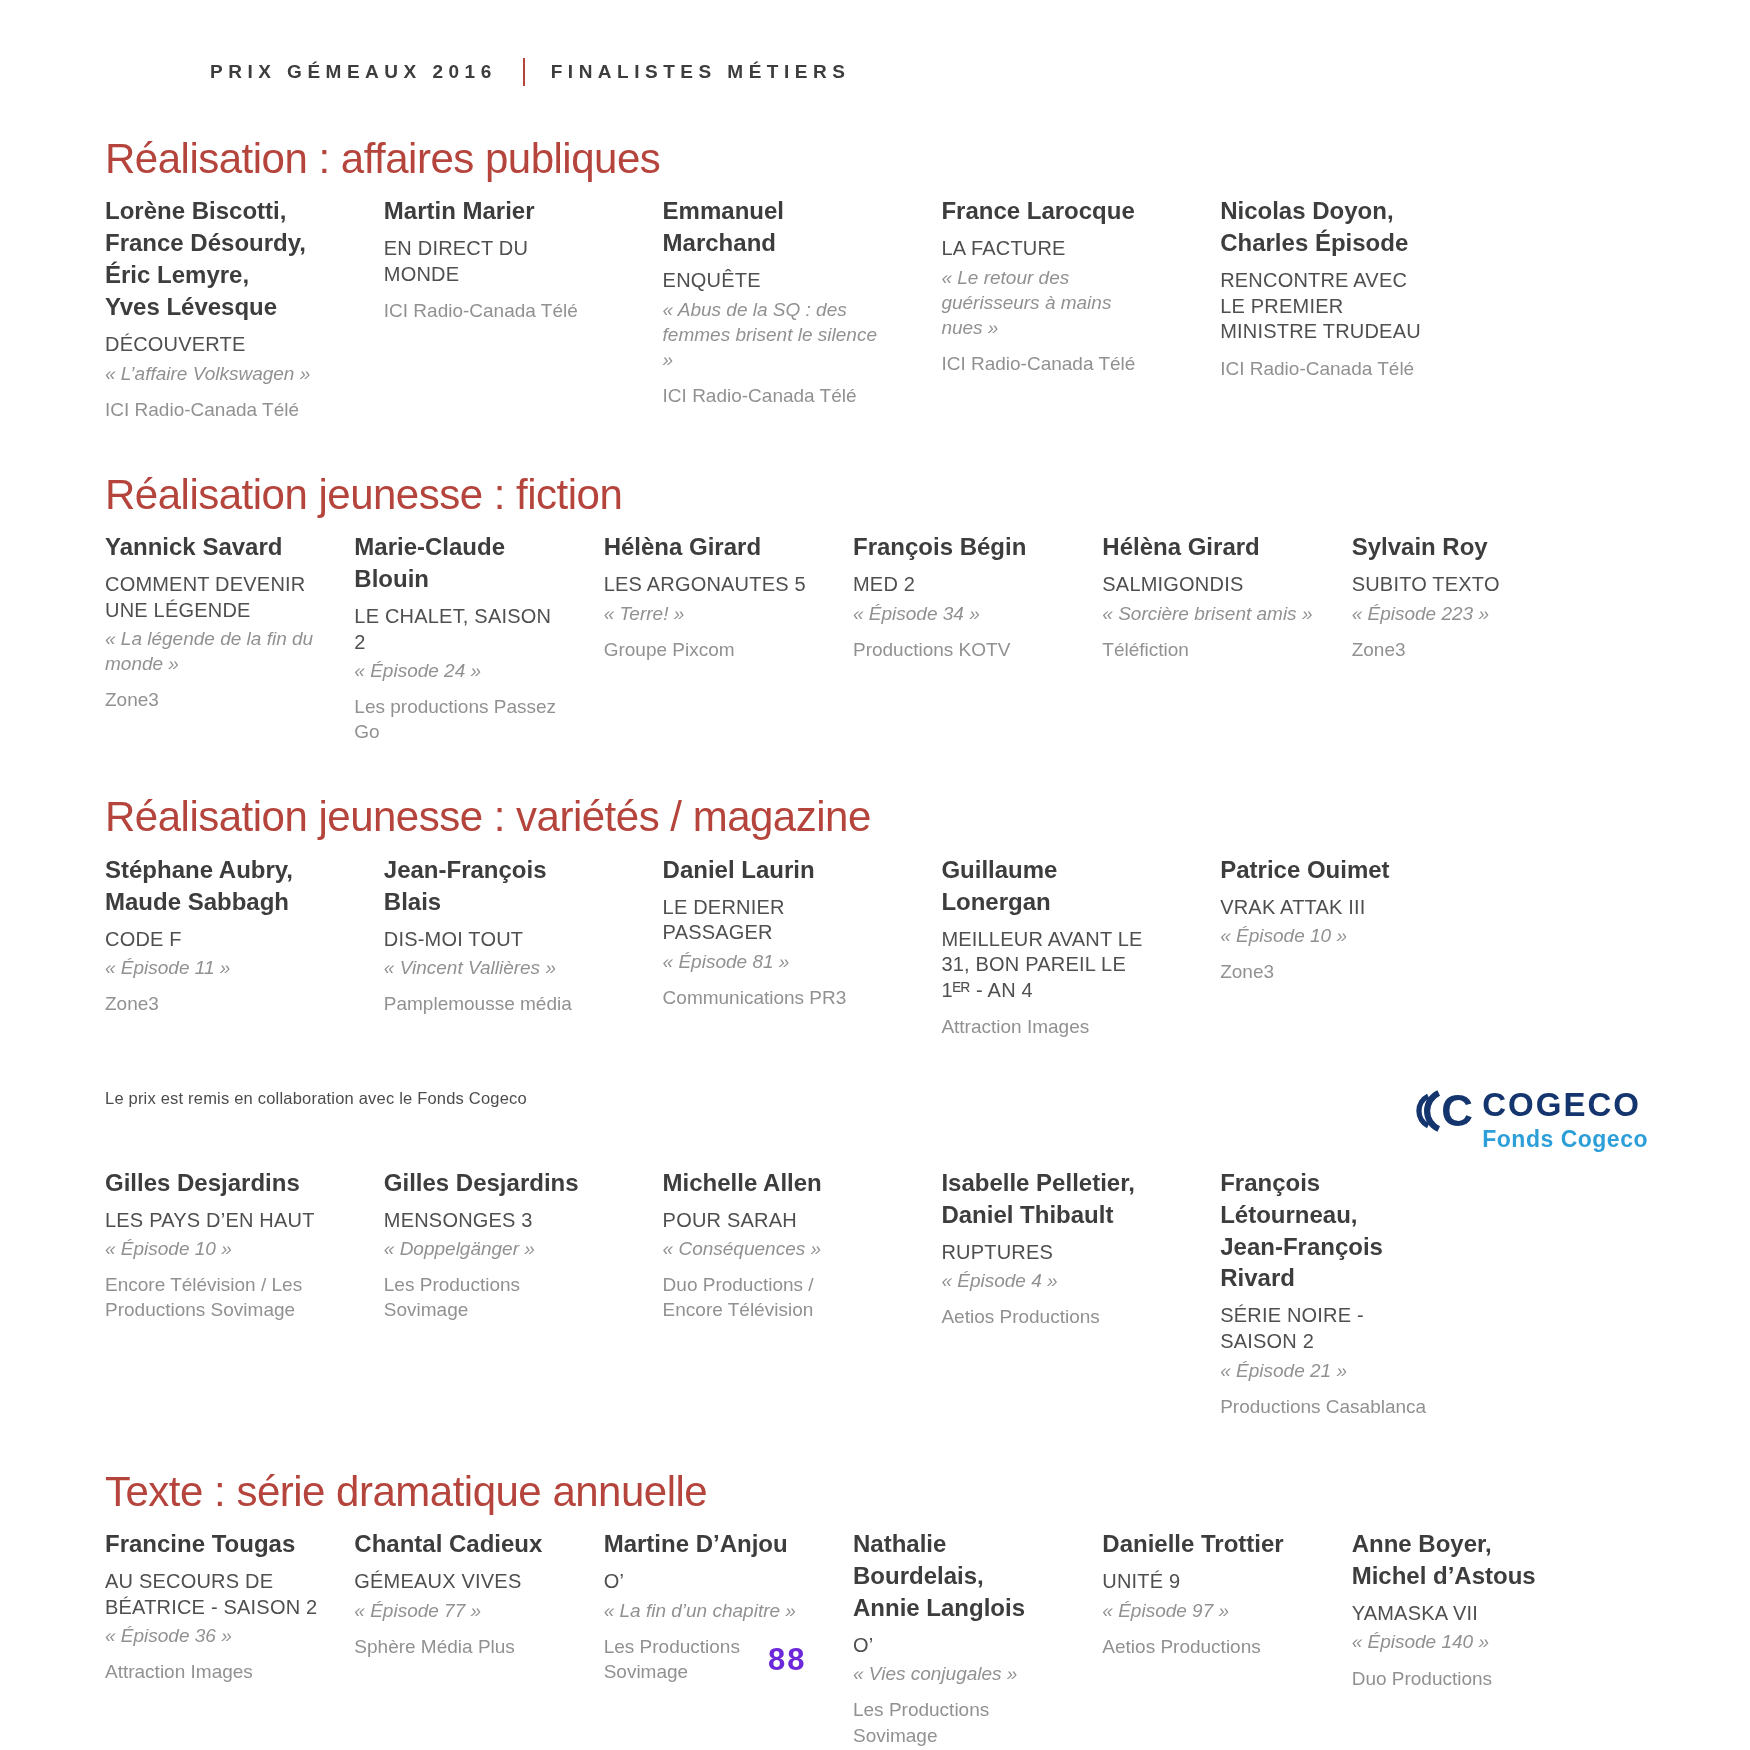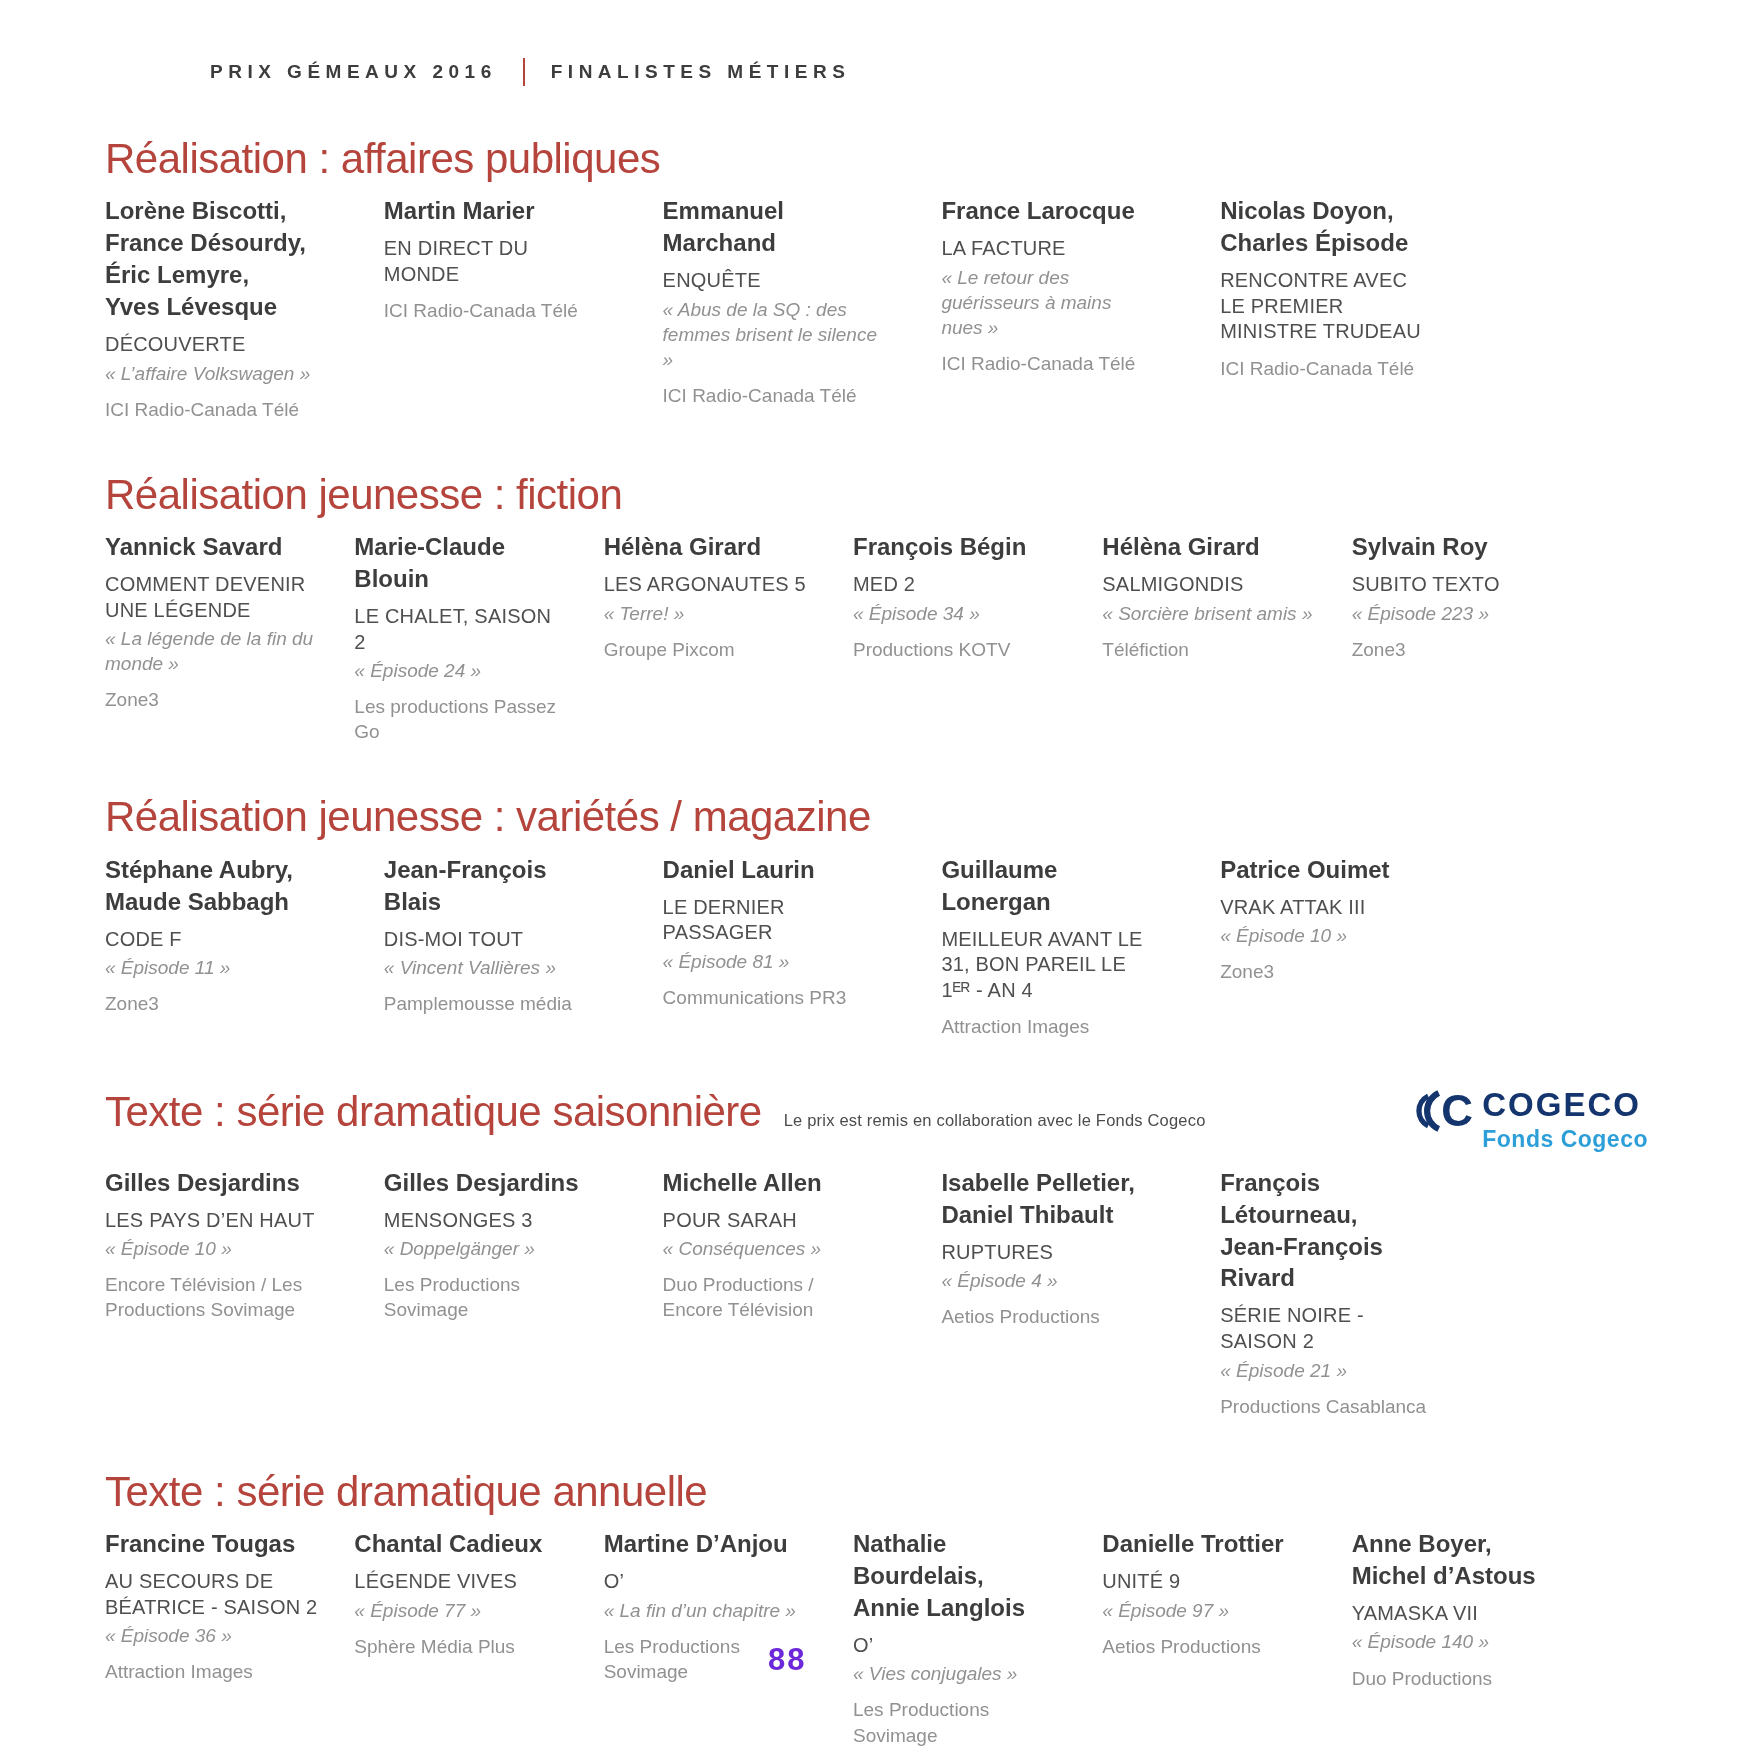--- a/index.html
+++ b/index.html
@@ -165,21 +165,20 @@
             <div class="names">Patrice Ouimet</div>
             <div class="show">VRAK ATTAK III</div>
             <div class="episode">« Épisode 10 »</div>
             <div class="producer">Zone3</div>
           </div>
         </div>
   </section>
 
   <section class="section">
     <div class="title-row">
-      <h2 class="section-title">Texte : série dramatique saisonnière</h2>
       <span class="section-note">Le prix est remis en collaboration avec le Fonds Cogeco</span>
       <div class="cogeco">
         <svg class="cogeco-icon" viewBox="0 0 66 50" width="58" height="44" aria-hidden="true">
           <path d="M15 8 A 19 19 0 0 0 15 42" fill="none" stroke="#14356e" stroke-width="6"></path>
           <path d="M27 4.5 A 22.5 22.5 0 0 0 27 45.5" fill="none" stroke="#14356e" stroke-width="7"></path>
           <text x="48" y="42" font-size="50" font-weight="bold" fill="#14356e" text-anchor="middle">C</text>
         </svg>
         <div class="cogeco-text">
           <div class="cogeco-brand">COGECO</div>
           <div class="cogeco-sub">Fonds Cogeco</div>
@@ -229,21 +228,21 @@
     </div>
     <div class="entries cols-6">
           <div class="entry">
             <div class="names">Francine Tougas</div>
             <div class="show">AU SECOURS DE BÉATRICE - SAISON 2</div>
             <div class="episode">« Épisode 36 »</div>
             <div class="producer">Attraction Images</div>
           </div>
           <div class="entry">
             <div class="names">Chantal Cadieux</div>
-            <div class="show">LÉGENDE VIVES</div>
+            <div class="show">GÉMEAUX VIVES</div>
             <div class="episode">« Épisode 77 »</div>
             <div class="producer">Sphère Média Plus</div>
           </div>
           <div class="entry">
             <div class="names">Martine D’Anjou</div>
             <div class="show">O’</div>
             <div class="episode">« La fin d’un chapitre »</div>
             <div class="producer">Les Productions Sovimage</div>
           </div>
           <div class="entry">

